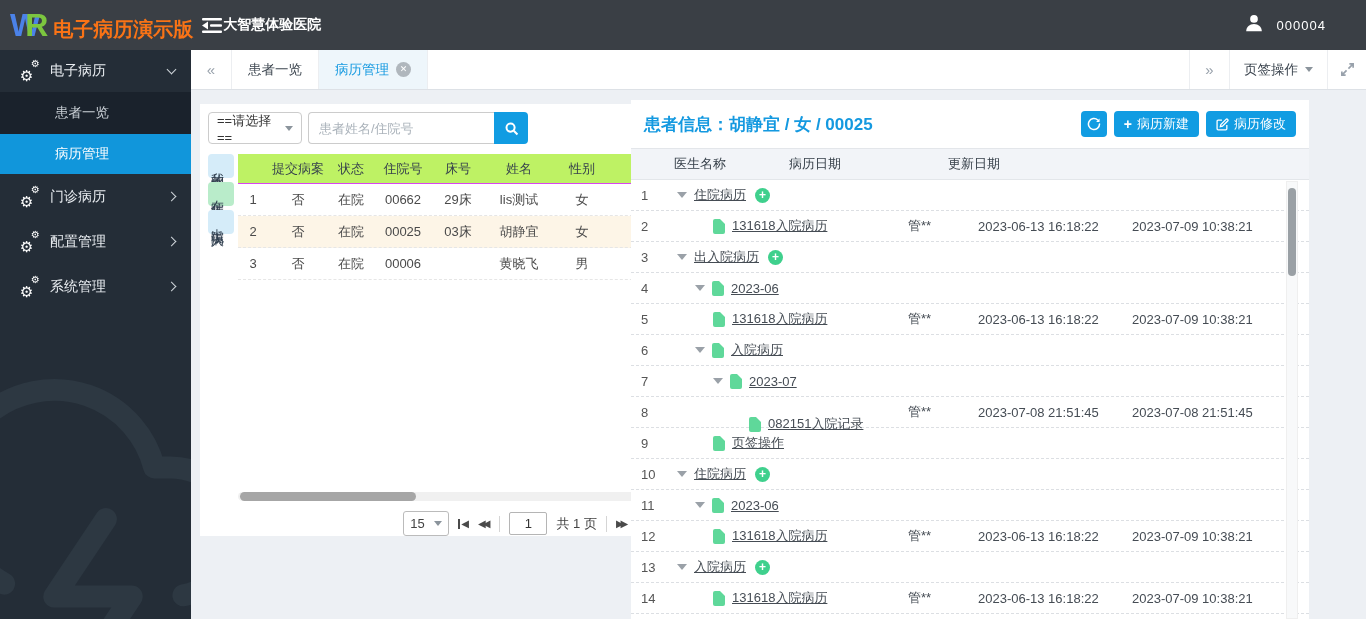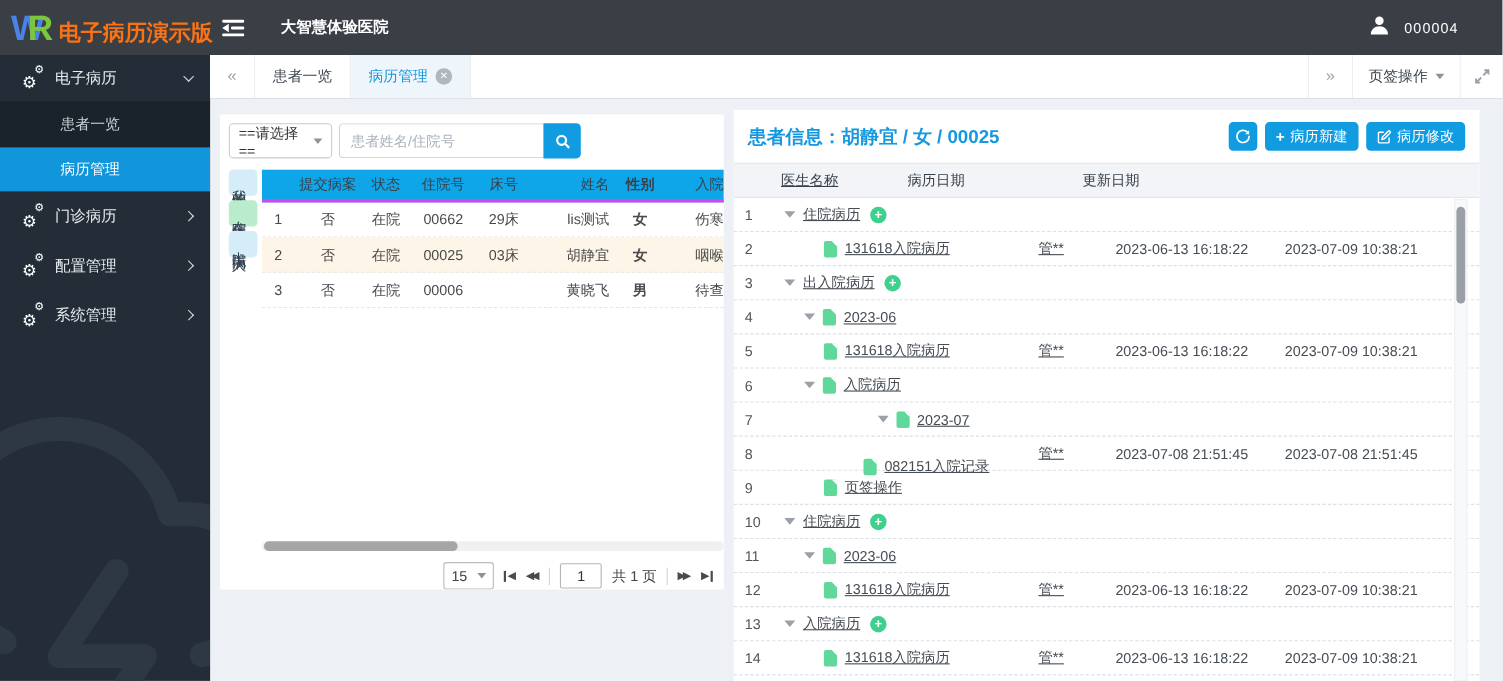--- a/index.html
+++ b/index.html
@@ -8,21 +8,21 @@
   .stage { position:relative; width:1366px; height:619px; }
 
   
   .topbar { position:absolute; left:0; top:0; width:1366px; height:50px;
     background:#3a3f45; display:flex; align-items:center; }
   .logo { display:flex; align-items:baseline; margin-left:10px; }
   .logo .lw { font-size:32px; font-weight:800; color:#4b82e8; letter-spacing:-2px; }
   .logo .lr { font-size:32px; font-weight:800; color:#7cc63f; margin-left:-13px; }
   .logo .brand { font-size:20px; font-weight:700; color:#f97316; margin-left:5px; }
   .collapse-btn { margin-left:8px; display:inline-flex; cursor:pointer; }
-  .hospital { color:#fff; font-size:14px; font-weight:700; margin-left:32px; }
+  .hospital { color:#fff; font-size:14px; font-weight:700; }
   .topbar-right { margin-left:auto; margin-right:40px; display:flex; align-items:center; gap:12px; }
   .username { color:#fff; font-size:13px; letter-spacing:1px; }
 
   
   .sidebar { position:absolute; left:0; top:50px; width:191px; height:569px;
     background:#242d37; overflow:hidden; }
   .menu-root { height:42px; display:flex; align-items:center; padding:0 16px 0 20px;
     color:#e8ecf0; font-size:14px; cursor:pointer; position:relative; }
   .menu-root .mlabel { margin-left:10px; }
   .gears { position:relative; width:20px; height:18px; color:#fff; }
@@ -77,62 +77,62 @@
   .lp-body { display:flex; flex:1; margin-top:10px; min-height:0; }
   .vtabs { width:30px; display:flex; flex-direction:column; gap:4px; }
   .vtab { width:26px; writing-mode:vertical-lr; text-orientation:upright;
     font-size:13px; color:#2f3e4e; padding:8px 0; border-radius:4px; text-align:center;
     letter-spacing:2px; cursor:pointer; }
   .vtab.blue { background:#d5ecf9; }
   .vtab.green { background:#b9ecca; }
   .lp-table { flex:1; display:flex; flex-direction:column; min-width:0; overflow:hidden; }
   .lrow { display:flex; align-items:center; height:32px; flex:0 0 32px;
     border-bottom:1px dashed #e6e6e6; font-size:13px; color:#4a4a4a; }
-  .lrow.lhead { background:#0ea5e9; border-bottom:3px solid #d946ef; color:#37424d; height:30px; flex-basis:30px; }
+  .lrow.lhead { background:#bef264; border-bottom:1px solid #d946ef; color:#37424d; height:30px; flex-basis:30px; }
   .lrow.sel { background:#fdf5e7; }
   .lc { flex-shrink:0; text-align:center; white-space:nowrap; overflow:hidden; }
   .c0{width:30px;} .c1{width:60px;} .c2{width:46px;} .c3{width:58px;}
-  .c4{width:52px;} .c5{width:70px;text-align:right;} .c6{width:56px;font-weight:bold;} .c7{width:70px;}
+  .c4{width:52px;} .c5{width:70px;} .c6{width:56px;} .c7{width:70px;}
   .lp-spacer { flex:1; }
   .hscroll { height:9px; width:420px; background:#f0f0f0; border-radius:5px; position:relative; }
   .hscroll .thumb { position:absolute; left:2px; top:0; height:9px; width:42%;
     background:#a6a6a6; border-radius:5px; cursor:pointer; }
   .pager { display:flex; align-items:center; justify-content:flex-end; gap:9px;
     margin:10px 10px 0 0; font-size:13px; color:#444; }
   .psize { width:46px; height:25px; border:1px solid #bbb; border-radius:3px;
     display:flex; align-items:center; padding:0 6px; cursor:pointer; }
   .psize .caret-down { margin-left:auto; }
   .pg-ico { font-size:10px; color:#4a4a4a; cursor:pointer; line-height:1; }
   .pg-first { border-left:2px solid #4a4a4a; padding-left:1px; }
   .pg-last { border-right:2px solid #4a4a4a; padding-right:1px; }
   .pg-dbl { letter-spacing:-3px; padding-right:3px; }
   .pg-div { width:1px; height:16px; background:#d5d5d5; }
   .pnum { width:38px; height:23px; border:1px solid #b5b5b5; border-radius:2px;
     text-align:center; font-size:13px; color:#333; outline:none; }
   .pinfo { display:flex; justify-content:flex-end; gap:14px; margin:10px 10px 12px 0;
     font-size:13px; color:#333; }
 
   
-  .panel-right { position:absolute; left:667px; top:100px; width:678px; height:519px;
+  .panel-right { position:absolute; left:631px; top:100px; width:678px; height:519px;
     background:#fff; display:flex; flex-direction:column; overflow:hidden; }
   .rp-head { height:48px; display:flex; align-items:center; padding:0 13px; }
   .rp-title { font-size:17px; font-weight:600; color:#1499e0; }
   .rp-actions { margin-left:auto; display:flex; gap:7px; }
   .btn-blue { height:26px; background:#119ce2; color:#fff; border:none; border-radius:4px;
     font-size:13px; display:flex; align-items:center; gap:5px; padding:0 10px; cursor:pointer;
     font-family:inherit; }
   .btn-icon { width:26px; padding:0; justify-content:center; }
   .plus-glyph { font-size:14px; font-weight:700; line-height:1; }
   .rrow { display:flex; align-items:center; height:31px; flex:0 0 31px;
     border-bottom:1px dashed #dcdfe3; font-size:13px; color:#454c54; }
   .rrow.rhead { background:#f2f4f8; border-top:1px solid #e3e6ea;
     border-bottom:1px solid #e3e6ea; height:32px; flex-basis:32px; color:#37404a; }
   .rnum { width:34px; padding-left:10px; color:#555; flex-shrink:0; }
   .rtree { flex:1; display:flex; align-items:center; min-width:0; }
-  .rdoctor { width:70px; padding-left:14px; flex-shrink:0;text-decoration:underline; }
+  .rdoctor { width:70px; padding-left:14px; flex-shrink:0; }
   .rdate { width:160px; padding-left:14px; flex-shrink:0; }
   .rupd { width:158px; padding-left:8px; flex-shrink:0; }
   .rgutter { width:27px; flex-shrink:0; }
   .rhead .hname { padding-left:43px; }
   .rhead .rdoctor, .rhead .rdate, .rhead .rupd { padding-left:0; text-align:center; }
   .expander { width:0; height:0; border-left:5px solid transparent;
     border-right:5px solid transparent; border-top:6px solid #9aa1a8;
     margin-right:7px; cursor:pointer; flex-shrink:0; }
   .docicon { width:12px; height:15px; background:#5fd89a; border-radius:2px;
     margin-right:7px; position:relative; flex-shrink:0; }
@@ -432,21 +432,21 @@
             <span class="docicon"></span>
             <span class="tlabel">入院病历</span>
           </div>
           <span class="rdoctor"></span>
           <span class="rdate"></span>
           <span class="rupd"></span>
           <span class="rgutter"></span>
         </div>
         <div class="rrow">
           <span class="rnum">7</span>
-          <div class="rtree" style="padding-left: 48px; justify-content: center;">
+          <div class="rtree" style="padding-left: 48px;">
             <span class="expander"></span>
             <span class="docicon"></span>
             <span class="tlabel">2023-07</span>
           </div>
           <span class="rdoctor"></span>
           <span class="rdate"></span>
           <span class="rupd"></span>
           <span class="rgutter"></span>
         </div>
         <div class="rrow">

